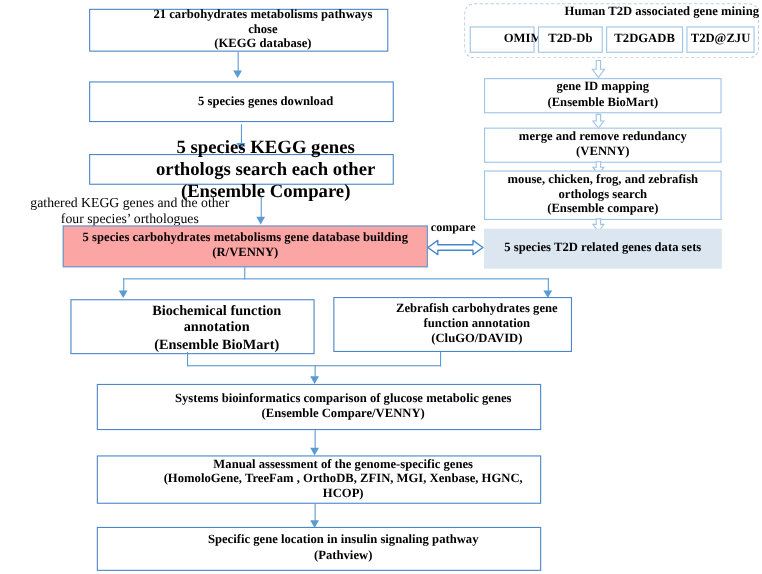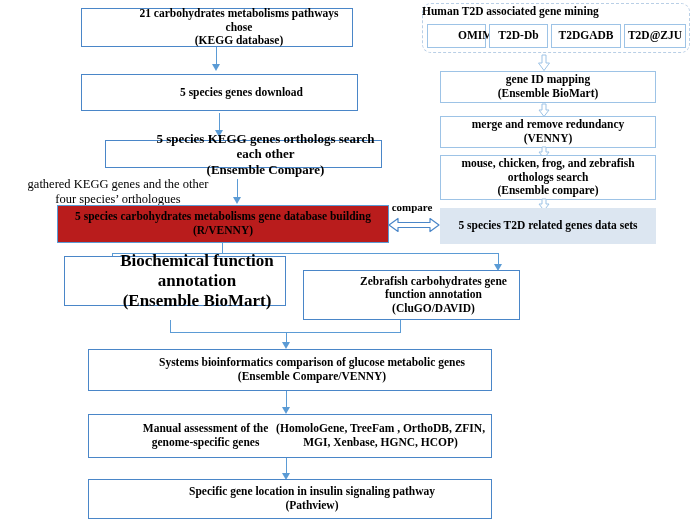--- a/index.html
+++ b/index.html
@@ -12,31 +12,31 @@
   
   .box{
     position:absolute;box-sizing:border-box;
     display:flex;align-items:center;justify-content:center;
     text-align:center;
     font-weight:bold;
     line-height:1.18;
     padding:2px 4px;
   }
   .box-white{background:#ffffff;border:1.3px solid #4a86c8;padding-left:48px;}
-  .box-fill{background:#b91c1c;border:1.1px solid #5b9bd5;}
+  .box-fill{background:#fca5a5;border:1.1px solid #5b9bd5;}
   .box-fill-nb{background:#dce6f1;border:1px solid #dce6f1;}
   .box-thin{background:#ffffff;border:1px solid #9dc3e6;}
   .box-db{background:#ffffff;border:1px solid #9dc3e6;}
 
   .dashed-panel{
     position:absolute;box-sizing:border-box;
     border:1px dashed #b9cfe6;border-radius:9px;background:#ffffff;
   }
   .panel-title{
-    position:absolute;text-align:left;font-weight:bold;
+    position:absolute;text-align:right;font-weight:bold;
   }
 
   
   .note{
     position:absolute;text-align:center;font-weight:normal;
     line-height:1.2;white-space:pre-line;
   }
   .small-label{
     position:absolute;font-weight:bold;text-align:center;
   }
@@ -106,21 +106,21 @@
 <div class="vline" style="left:216px;top:47px;height:19px;"></div>
 <div class="arrow-dn" style="left:212.2px;top:64px;"></div>
 
 <div class="box box-white" style="left:81px;top:74px;width:277px;height:37px;font-size:11.5px;flex-direction:column;">
   <span>5 species genes download</span>
 </div>
 
 <div class="vline" style="left:219px;top:113px;height:19px;"></div>
 <div class="arrow-dn" style="left:215.2px;top:130px;"></div>
 
-<div class="box box-white" style="left:81px;top:140px;width:277px;height:28px;font-size:13px;flex-direction:column;margin-left:24px;">
+<div class="box box-white" style="left:81px;top:140px;width:277px;height:28px;font-size:17px;flex-direction:column;">
   <span>5 species KEGG genes orthologs search each other</span>
   <span>(Ensemble Compare)</span>
 </div>
 
 <div class="note" style="left:4px;top:177px;width:228px;font-size:12.5px;">gathered KEGG genes and the other
 four species’ orthologues</div>
 
 <div class="vline" style="left:237px;top:179px;height:20px;"></div>
 <div class="arrow-dn" style="left:233.2px;top:197px;"></div>
 
@@ -134,21 +134,21 @@
   <path d="M0,9 L9,2.5 L9,6.5 L41,6.5 L41,2.5 L50,9 L41,15.5 L41,11.5 L9,11.5 L9,15.5 Z" fill="#ffffff" stroke="#4a86c8" stroke-width="1.2" stroke-linejoin="round"></path>
 </svg>
 
 <div class="vline" style="left:222px;top:243px;height:11px;"></div>
 <div class="hline" style="left:112px;top:253px;width:387px;"></div>
 <div class="vline" style="left:112px;top:253px;height:13px;"></div>
 <div class="arrow-dn" style="left:108.2px;top:264px;"></div>
 <div class="vline" style="left:498px;top:253px;height:13px;"></div>
 <div class="arrow-dn" style="left:494.2px;top:264px;"></div>
 
-<div class="box box-white" style="left:64px;top:256px;width:222px;height:50px;font-size:17px;flex-direction:column;">
+<div class="box box-white" style="left:64px;top:272px;width:222px;height:50px;font-size:13px;flex-direction:column;">
   <span>Biochemical function annotation</span>
   <span>(Ensemble BioMart)</span>
 </div>
 
 <div class="box box-white" style="left:303px;top:270px;width:217px;height:50px;font-size:11.5px;flex-direction:column;">
   <span>Zebrafish carbohydrates gene function annotation</span>
   <span>(CluGO/DAVID)</span>
 </div>
 
 <div class="vline" style="left:170px;top:320px;height:13px;"></div>
@@ -158,21 +158,21 @@
 <div class="arrow-dn" style="left:282.2px;top:342px;"></div>
 
 <div class="box box-white" style="left:88px;top:349px;width:404px;height:42px;font-size:11.5px;flex-direction:column;">
   <span>Systems bioinformatics comparison of glucose metabolic genes</span>
   <span>(Ensemble Compare/VENNY)</span>
 </div>
 
 <div class="vline" style="left:286px;top:391px;height:18px;"></div>
 <div class="arrow-dn" style="left:282.2px;top:407px;"></div>
 
-<div class="box box-white" style="left:88px;top:414px;width:404px;height:44px;font-size:11.5px;flex-direction:row;">
+<div class="box box-white" style="left:88px;top:414px;width:404px;height:44px;font-size:11.5px;flex-direction:column;">
   <span>Manual assessment of the genome-specific genes</span>
   <span>(HomoloGene, TreeFam , OrthoDB, ZFIN, MGI, Xenbase, HGNC, HCOP)</span>
 </div>
 
 <div class="vline" style="left:286px;top:458px;height:17px;"></div>
 <div class="arrow-dn" style="left:282.2px;top:473px;"></div>
 
 <div class="box box-white" style="left:88px;top:479px;width:404px;height:40px;font-size:11.5px;flex-direction:column;">
   <span>Specific gene location in insulin signaling pathway</span>
   <span>(Pathview)</span>

